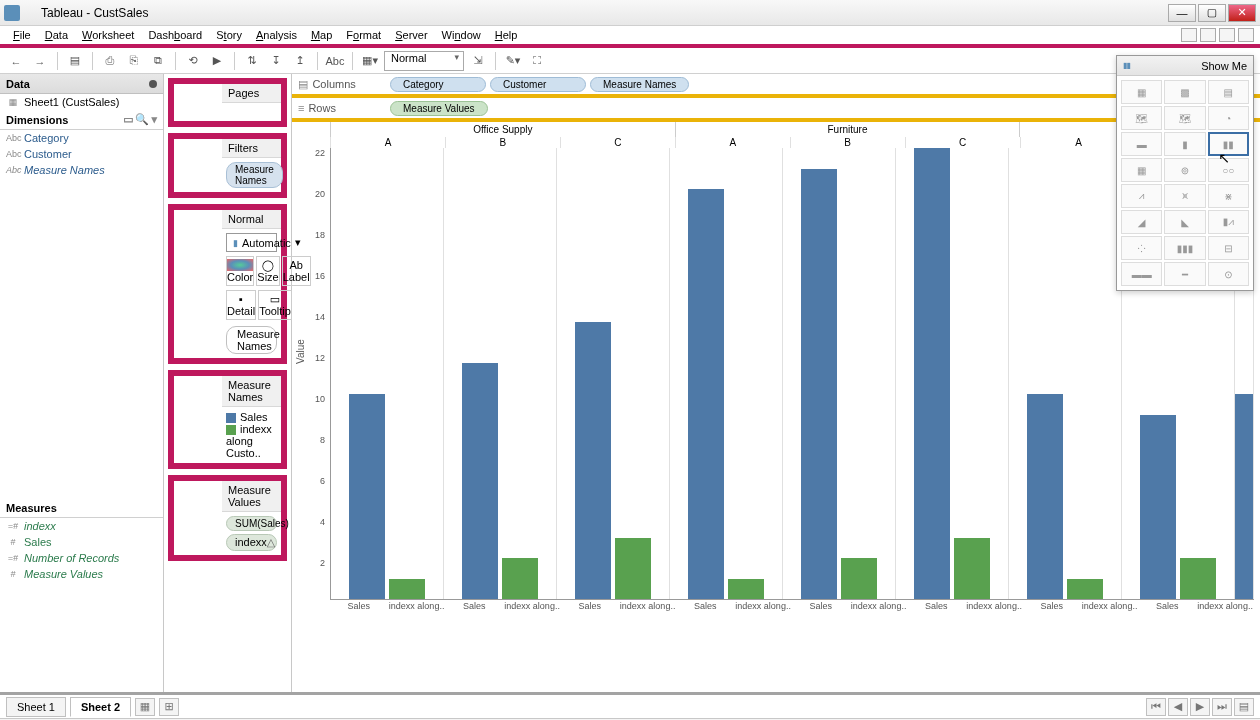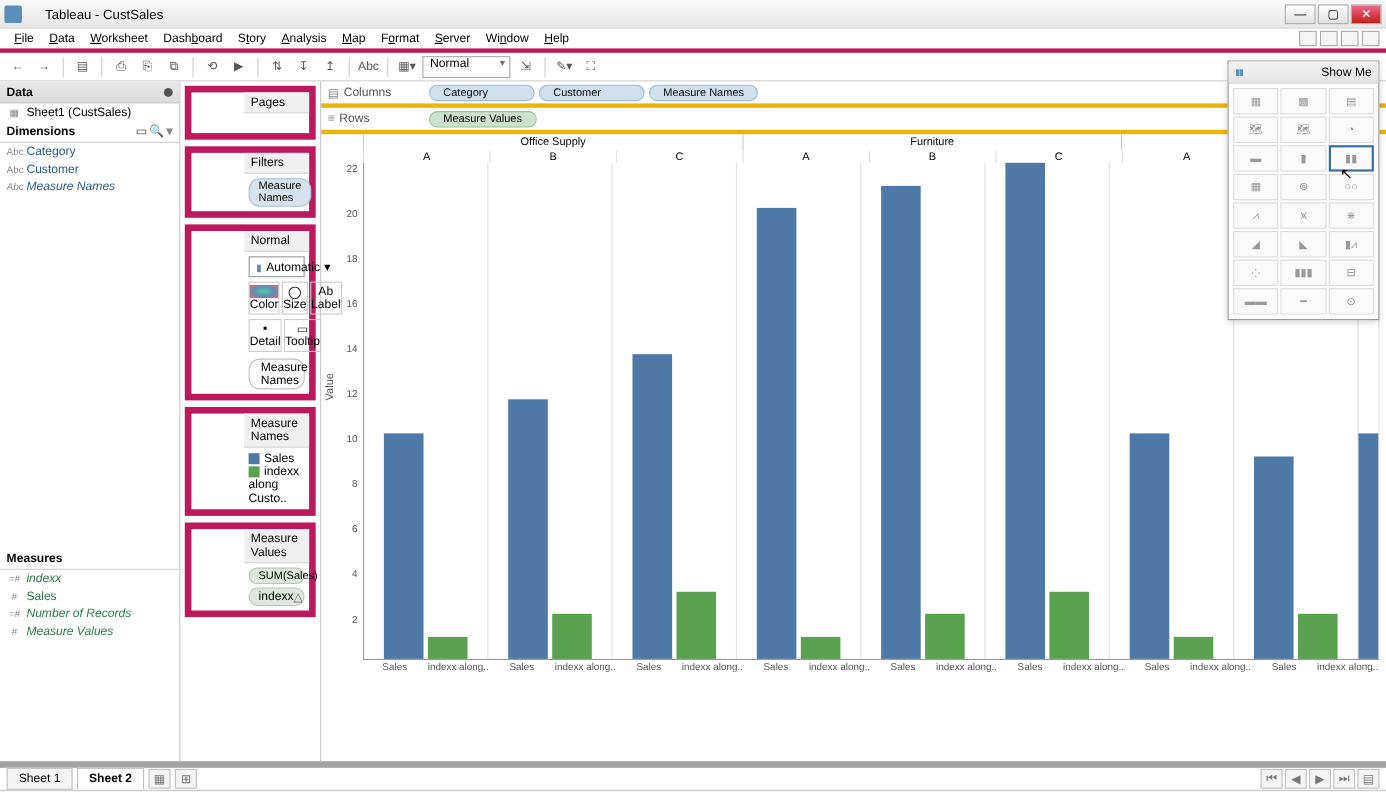--- a/index.html
+++ b/index.html
@@ -84,21 +84,21 @@
 .yaxis .ylab { position:absolute; left:-2px; top:50%; transform: rotate(-90deg) translateX(10px); transform-origin:left top; font-size:10px; color:#555; }
 .cellcol { flex:1; border-right:1px solid #e0e0e0; display:flex; align-items:flex-end; justify-content:center; gap:4px; padding:0 4px; }
 .bar { width: 36px; }
 .bar.sales { background:#4e79a7; }
 .bar.idx { background:#59a14f; }
 .xlabels { display:flex; margin-left:38px; margin-right:6px; }
 .xlabels .xc { flex:1; display:flex; }
 .xlabels .xl { flex:1; text-align:center; font-size:9px; color:#555; line-height:1.1; padding-top:2px; }
 
 
-.tabs { height:26px; border-top:6px solid #a3a3a3; display:flex; align-items:center; padding:0 6px; gap:4px; }
+.tabs { height:26px; border-top:3px solid #a3a3a3; display:flex; align-items:center; padding:0 6px; gap:4px; }
 .tabs .tab { padding:3px 10px; border:1px solid #c0c0c0; background:#f4f4f4; font-size:11px; }
 .tabs .tab.active { background:#fff; font-weight:bold; border-bottom-color:#fff; }
 .tabs .tbtn { width:20px; height:18px; border:1px solid #c0c0c0; background:#f4f4f4; display:flex;align-items:center;justify-content:center;color:#777; }
 .tabs .nav { margin-left:auto; display:flex; gap:2px; }
 
 
 .status { height:22px; border-top:1px solid #c8c8c8; background:#f4f4f4; display:flex; align-items:center; padding:0 8px; gap:20px; font-size:11px; color:#444; }
 
 
 .showme { position:absolute; right:6px; top:55px; width:138px; background:#fff; border:1px solid #999; box-shadow:0 2px 6px rgba(0,0,0,.2); }

